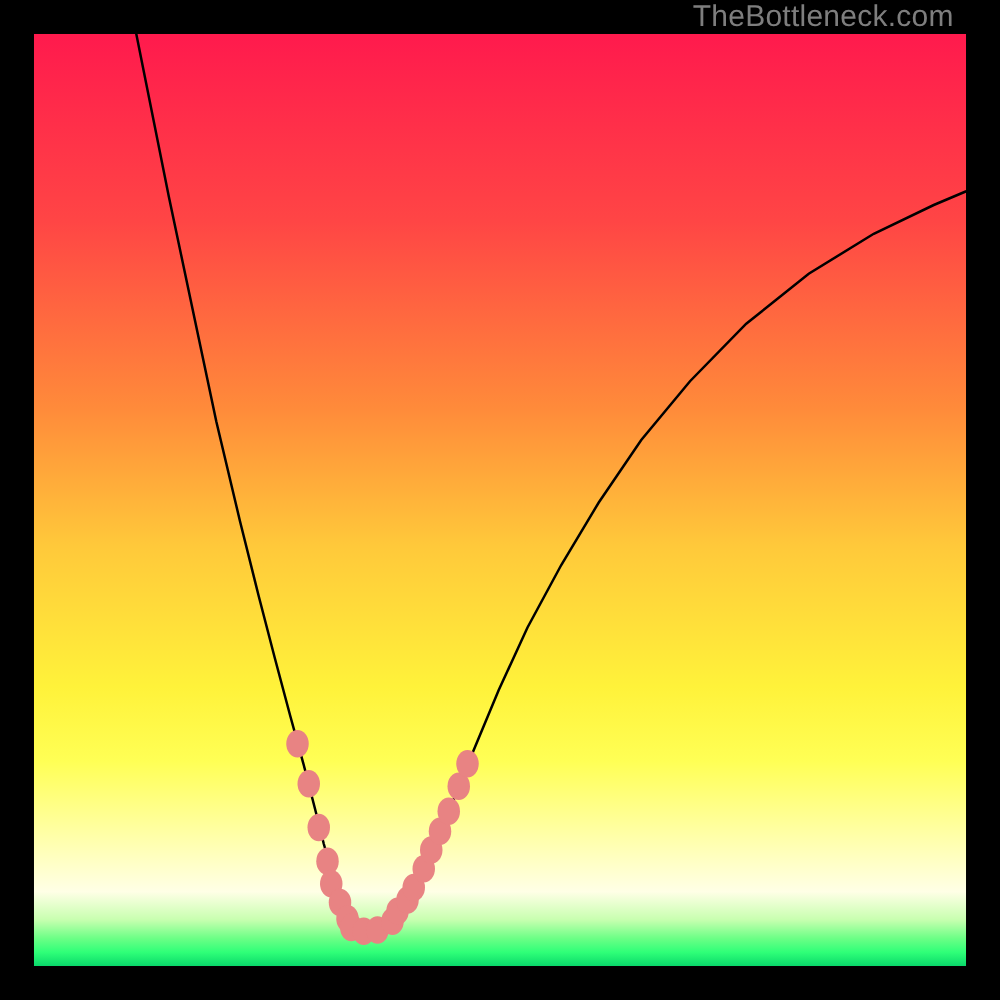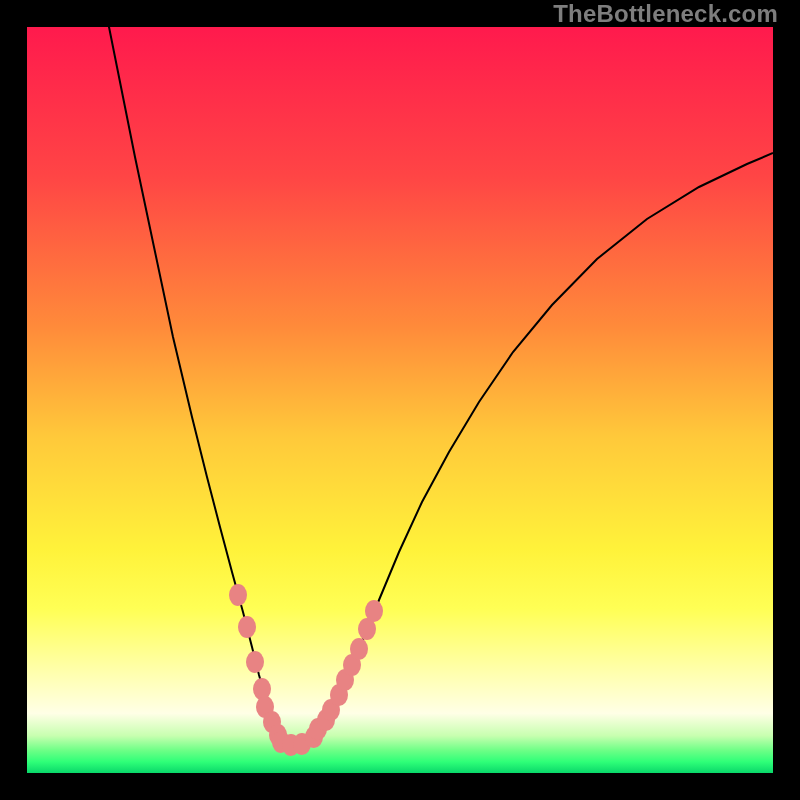--- a/index.html
+++ b/index.html
@@ -15,24 +15,24 @@
     position: absolute;
     left: 27px;
     top: 27px;
     width: 746px;
     height: 746px;
     overflow: hidden;
   }
   .watermark {
     position: absolute;
     top: 0;
-    right: 22px;
+    right: 37px;
     color: #7e7e7e;
     font-size: 24px;
-    font-weight: 700;
+    font-weight: 400;
     z-index: 10;
     letter-spacing: 0.2px;
   }
   svg {
     display: block;
   }
 </style>
 </head>
 <body>
 

